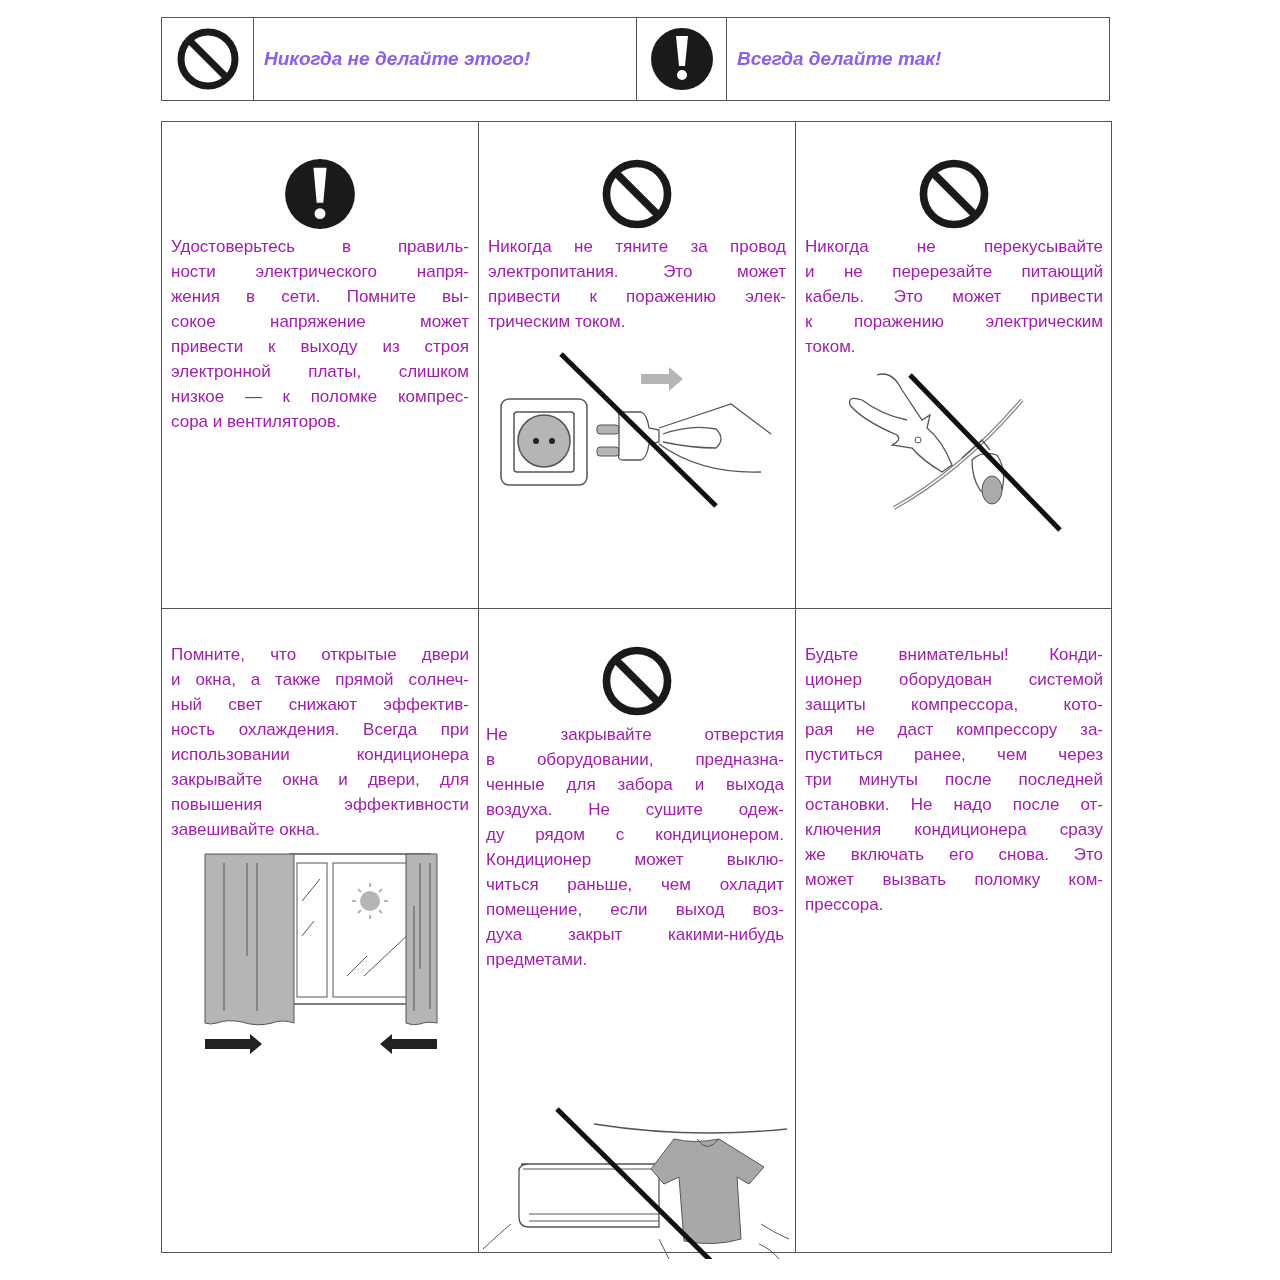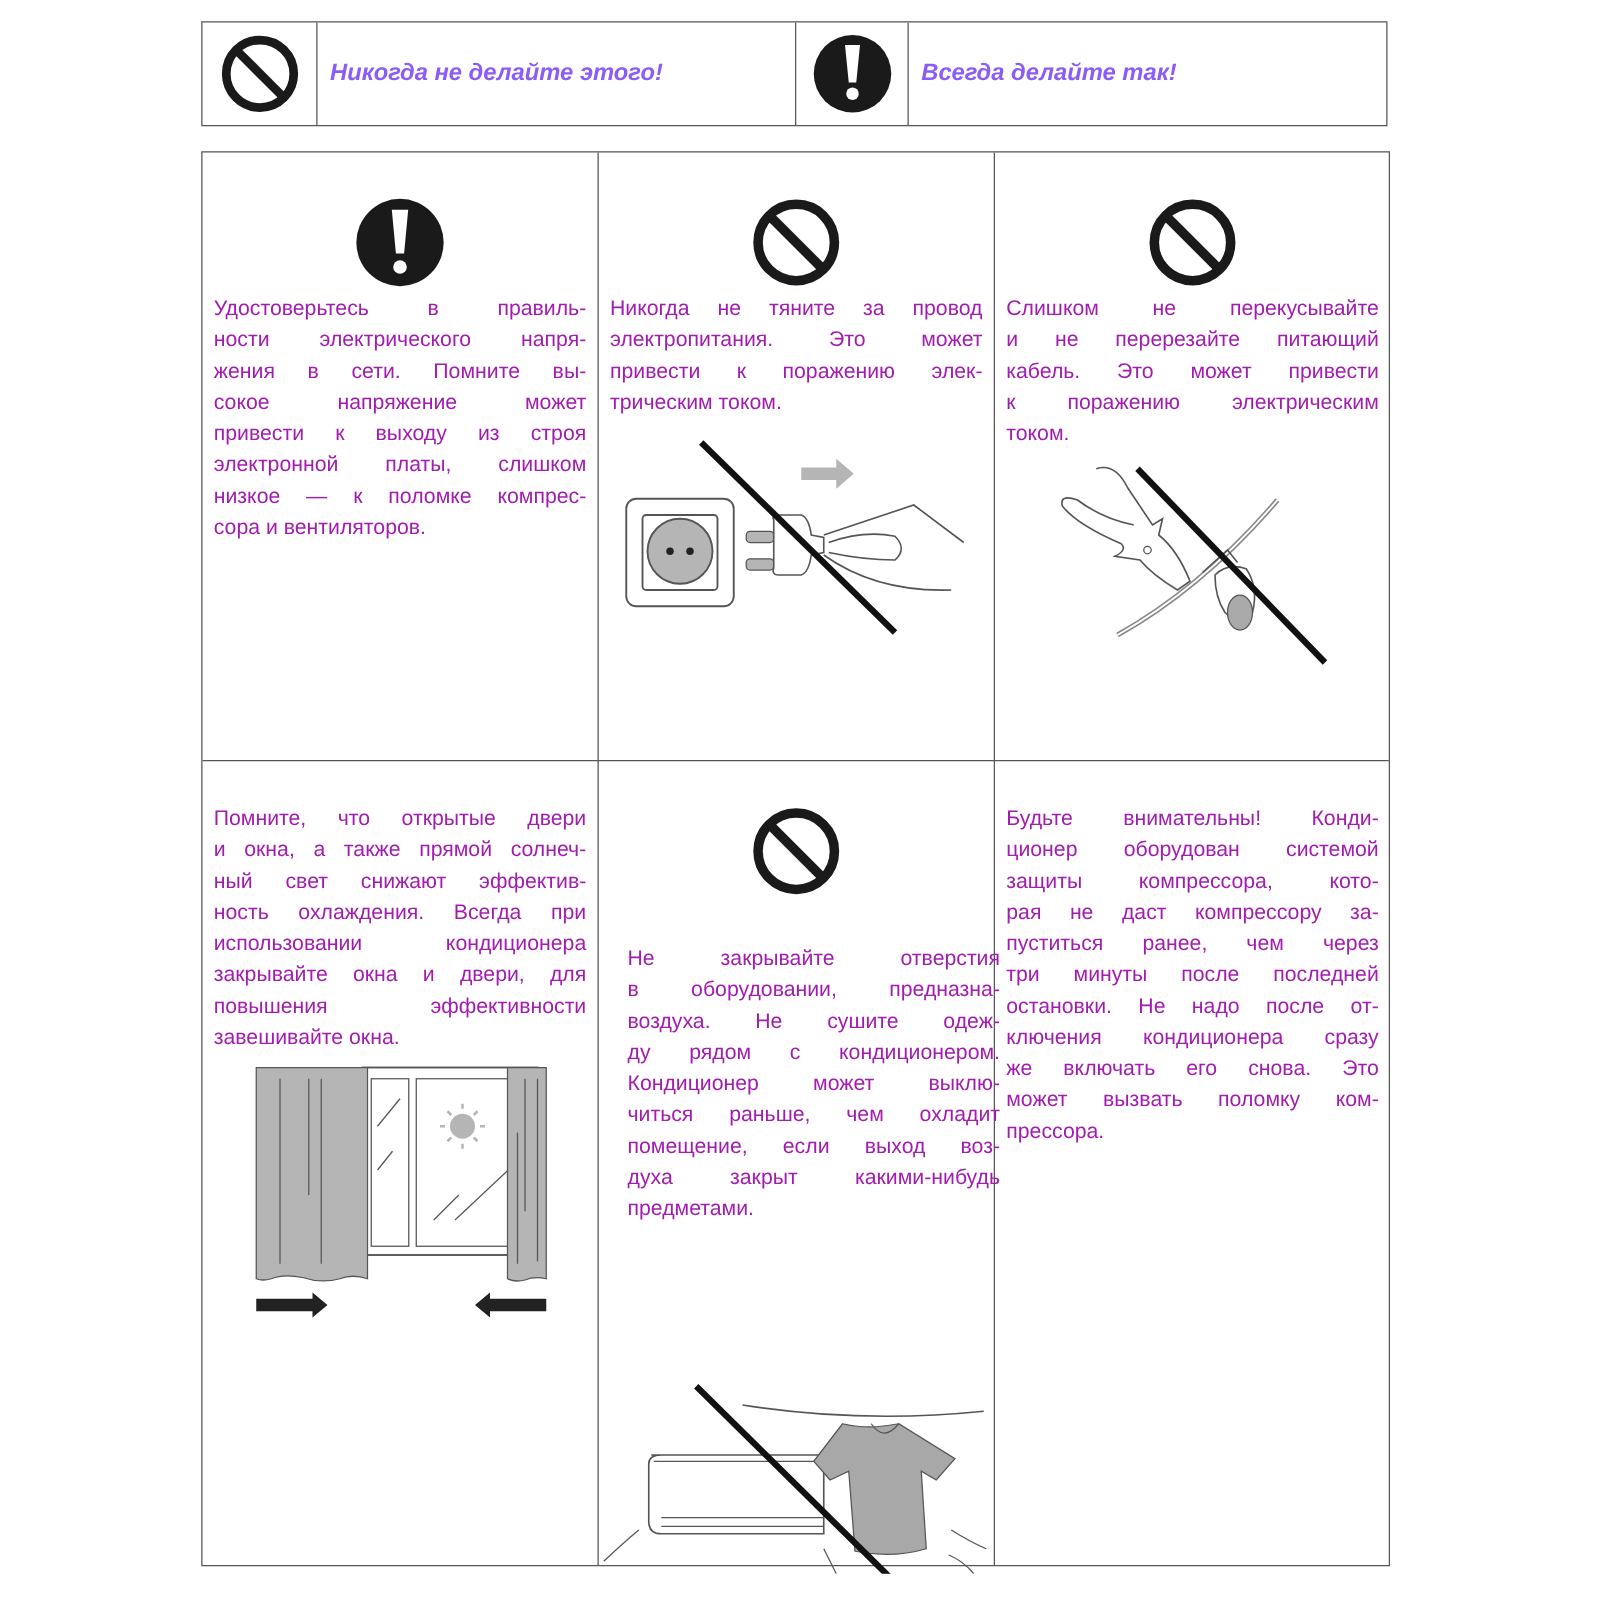--- a/index.html
+++ b/index.html
@@ -92,21 +92,21 @@
       <line x1="70" y1="10" x2="225" y2="162" stroke="#111" stroke-width="5"></line>
     </svg>
   </div>
 
   <div class="cell" style="left:634px;top:0;width:316px;height:486px;">
     <svg class="icon-wrap" style="left:122px;top:36px;" width="72" height="72" viewBox="0 0 66 66">
       <circle cx="33" cy="33" r="28" fill="none" stroke="#1a1a1a" stroke-width="7"></circle>
       <line x1="14" y1="14" x2="52" y2="52" stroke="#1a1a1a" stroke-width="7"></line>
     </svg>
     <div class="text" style="left:9px;top:112px;width:298px;">
-      <p>Слишком не перекусывайте</p>
+      <p>Никогда не перекусывайте</p>
       <p>и не перерезайте питающий</p>
       <p>кабель. Это может привести</p>
       <p>к поражению электрическим</p>
       <p style="text-align:right">током.</p>
     </div>
     <svg class="illus" style="left:36px;top:238px;" width="250" height="180" viewBox="0 0 250 180">
       <path d="M62 148 Q130 110 190 40" fill="none" stroke="#888" stroke-width="4"></path>
       <path d="M62 148 Q130 110 190 40" fill="none" stroke="#fff" stroke-width="1.5"></path>
       <path d="M45 15 Q60 10 70 30 L90 60 L98 55 L95 68 Q110 80 120 105 L110 112 Q90 100 80 88 L60 85 Q70 80 65 75 Q30 60 18 45 Q15 35 30 40 Q50 55 75 60" fill="#fff" stroke="#555" stroke-width="1.3"></path>
       <circle cx="86" cy="80" r="3" fill="#fff" stroke="#555"></circle>
@@ -158,23 +158,24 @@
       <polygon points="3,188 48,188 48,183 60,193 48,203 48,198 3,198" fill="#222"></polygon>
       <polygon points="235,188 190,188 190,183 178,193 190,203 190,198 235,198" fill="#222"></polygon>
     </svg>
   </div>
 
   <div class="cell" style="left:317px;top:487px;width:316px;height:644px;">
     <svg class="icon-wrap" style="left:122px;top:36px;" width="72" height="72" viewBox="0 0 66 66">
       <circle cx="33" cy="33" r="28" fill="none" stroke="#1a1a1a" stroke-width="7"></circle>
       <line x1="14" y1="14" x2="52" y2="52" stroke="#1a1a1a" stroke-width="7"></line>
     </svg>
-    <div class="text" style="left:23px;top:113px;width:298px;margin-top:32px;">
+    <div class="text" style="left:7px;top:113px;width:298px;">
       <p>Не закрывайте отверстия</p>
       <p>в оборудовании, предназна-</p>
+      <p>ченные для забора и выхода</p>
       <p>воздуха. Не сушите одеж-</p>
       <p>ду рядом с кондиционером.</p>
       <p>Кондиционер может выклю-</p>
       <p>читься раньше, чем охладит</p>
       <p>помещение, если выход воз-</p>
       <p>духа закрыт какими-нибудь</p>
       <p style="text-align:center">предметами.</p>
     </div>
     <svg class="illus" style="left:0;top:490px;" width="316" height="160" viewBox="0 0 316 160">
       <path d="M115 25 Q210 40 308 30" fill="none" stroke="#555" stroke-width="1.3"></path>

